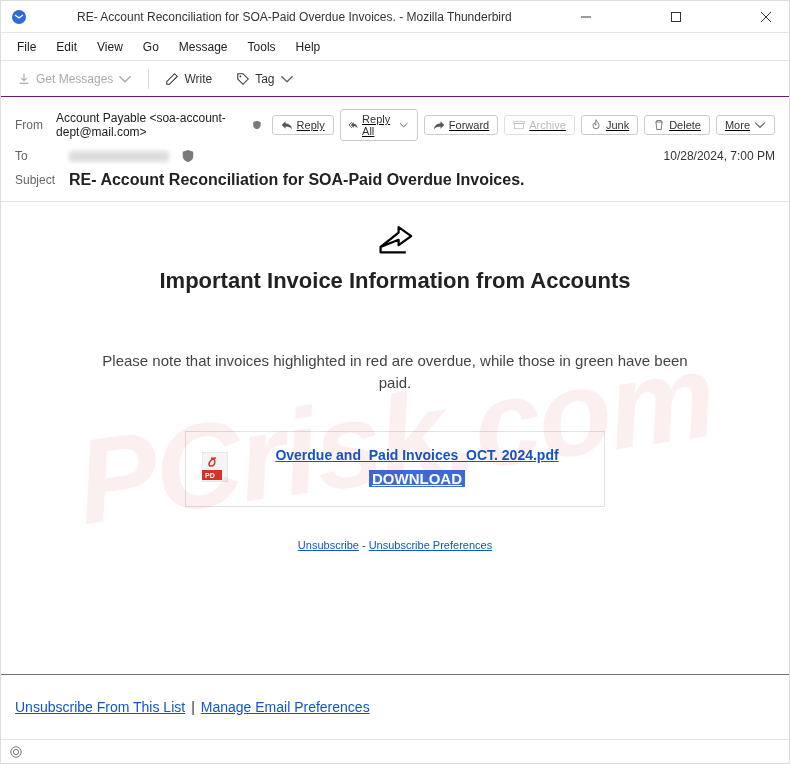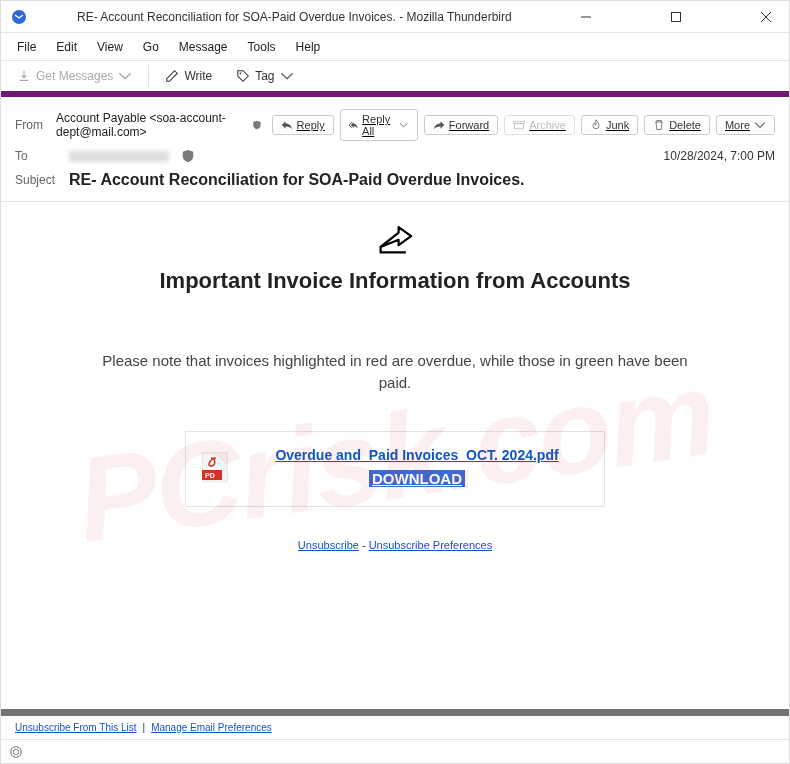--- a/index.html
+++ b/index.html
@@ -5,21 +5,21 @@
 * { margin:0; padding:0; box-sizing:border-box; font-family:"Segoe UI",Arial,sans-serif; }
 body { width:790px; height:764px; background:#f0f0f0; overflow:hidden; position:relative; }
 .window { width:790px; height:764px; background:#fff; display:flex; flex-direction:column; border:1px solid #ddd; }
 .titlebar { height:32px; display:flex; align-items:center; padding:0 0 0 10px; background:#fff; border-bottom:1px solid #e5e5e5;gap:44px; }
 .titlebar-icon { width:16px; height:16px; margin-right:6px; }
 .titlebar-text { font-size:12px; color:#333; flex:1; }
 .winctrl { width:46px; height:32px; display:flex; align-items:center; justify-content:center; }
 .winctrl svg { width:10px; height:10px; }
 .menubar { height:28px; display:flex; align-items:center; padding:0 8px; gap:4px; border-bottom:1px solid #e5e5e5; }
 .menuitem { padding:3px 8px; font-size:12px; color:#222; cursor:default; }
-.toolbar { height:36px; display:flex; align-items:center; padding:0 8px; gap:8px; border-bottom:6px solid #701a75; }
+.toolbar { height:36px; display:flex; align-items:center; padding:0 8px; gap:8px; border-bottom:1px solid #701a75; }
 .tbtn { display:flex; align-items:center; gap:5px; padding:4px 8px; font-size:12px; color:#333; border-radius:3px; cursor:default; }
 .tbtn.disabled { color:#aaa; }
 .tbtn svg { width:14px; height:14px; }
 .sep { width:1px; height:20px; background:#ddd; }
 .header { padding:8px 14px; border-bottom:1px solid #e5e5e5; }
 .hrow { display:flex; align-items:center; font-size:12px; padding:4px 0; gap:10px; }
 .hlabel { width:44px; color:#666; }
 .hval { color:#222; }
 .action-row { display:flex; align-items:center; gap:6px; margin-left:auto;text-decoration:underline; }
 .abtn { display:flex; align-items:center; gap:4px; padding:3px 8px; font-size:11px; color:#333; border:1px solid #ccc; border-radius:3px; background:#fff; cursor:default; }
@@ -34,21 +34,21 @@
 .msg-body { text-align:center; font-size:15px; color:#444; line-height:1.5; margin:0 40px 36px; }
 .attach-box { width:420px; margin:0 auto 32px; border:1px solid #e3e3e3; padding:14px 16px 18px; text-align:center; background:#fff; }
 .attach-box a.filelink { color:#1155cc; text-decoration:underline; font-weight:600; font-size:14px; }
 .attach-inner { display:flex; align-items:center; gap:18px; }
 .pdf-icon { width:26px; height:30px; flex:0 0 auto; }
 .attach-right { flex:1; text-align:center; }
 .dl { display:inline-block; background:#3a6bd8; color:#fff; font-weight:700; font-size:15px; padding:0 3px; margin-top:6px; text-decoration:underline; }
 .unsub { text-align:center; font-size:11px; margin-top:6px; }
 .unsub a { color:#1155cc; text-decoration:underline; }
 .unsub span.dash { color:#333; padding:0 3px; }
-.footer-links { padding:6px 14px; font-size:10px; border-top:7px solid #737373; }
+.footer-links { padding:24px 14px; font-size:14px; border-top:1px solid #737373; }
 .footer-links a { color:#1155cc; text-decoration:underline; }
 .footer-links span.pipe { color:#333; padding:0 6px; }
 .statusbar { height:24px; border-top:1px solid #e5e5e5; display:flex; align-items:center; padding:0 8px; }
 .statusbar svg { width:14px; height:14px; color:#555; }
 .watermark { position:absolute; inset:0; pointer-events:none; display:flex; align-items:center; justify-content:center; opacity:0.06; }
 .watermark-text { font-size:120px; font-weight:700; font-style:italic; color:#c00; transform:rotate(-8deg); white-space:nowrap; letter-spacing:-2px; }
 .chevd { width:10px; height:10px; }
 .shield { width:14px; height:14px; margin-left:2px; fill:#7a7a7a; }
 .redacted { display:inline-block; width:100px; height:11px; background:#ddd; filter:blur(2px); border-radius:2px; vertical-align:middle; }
 </style>

